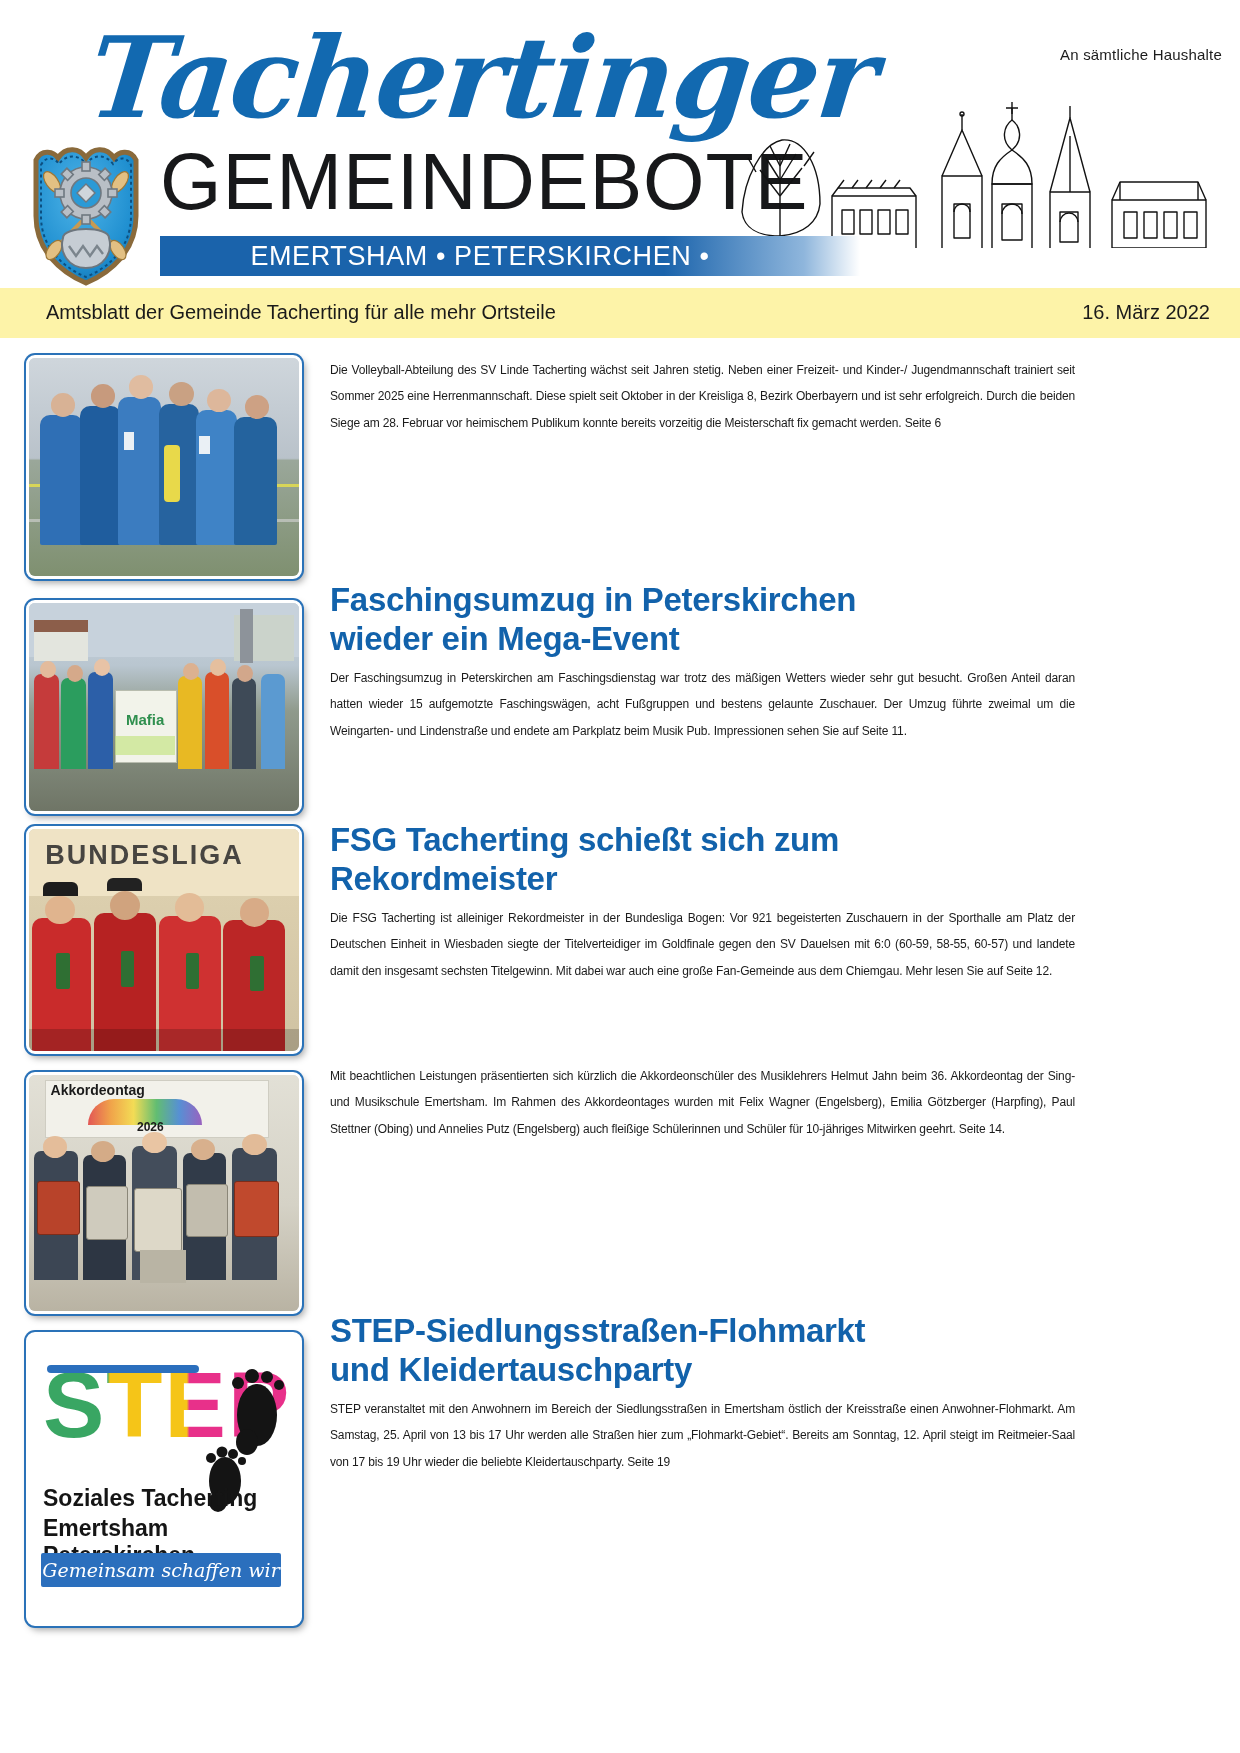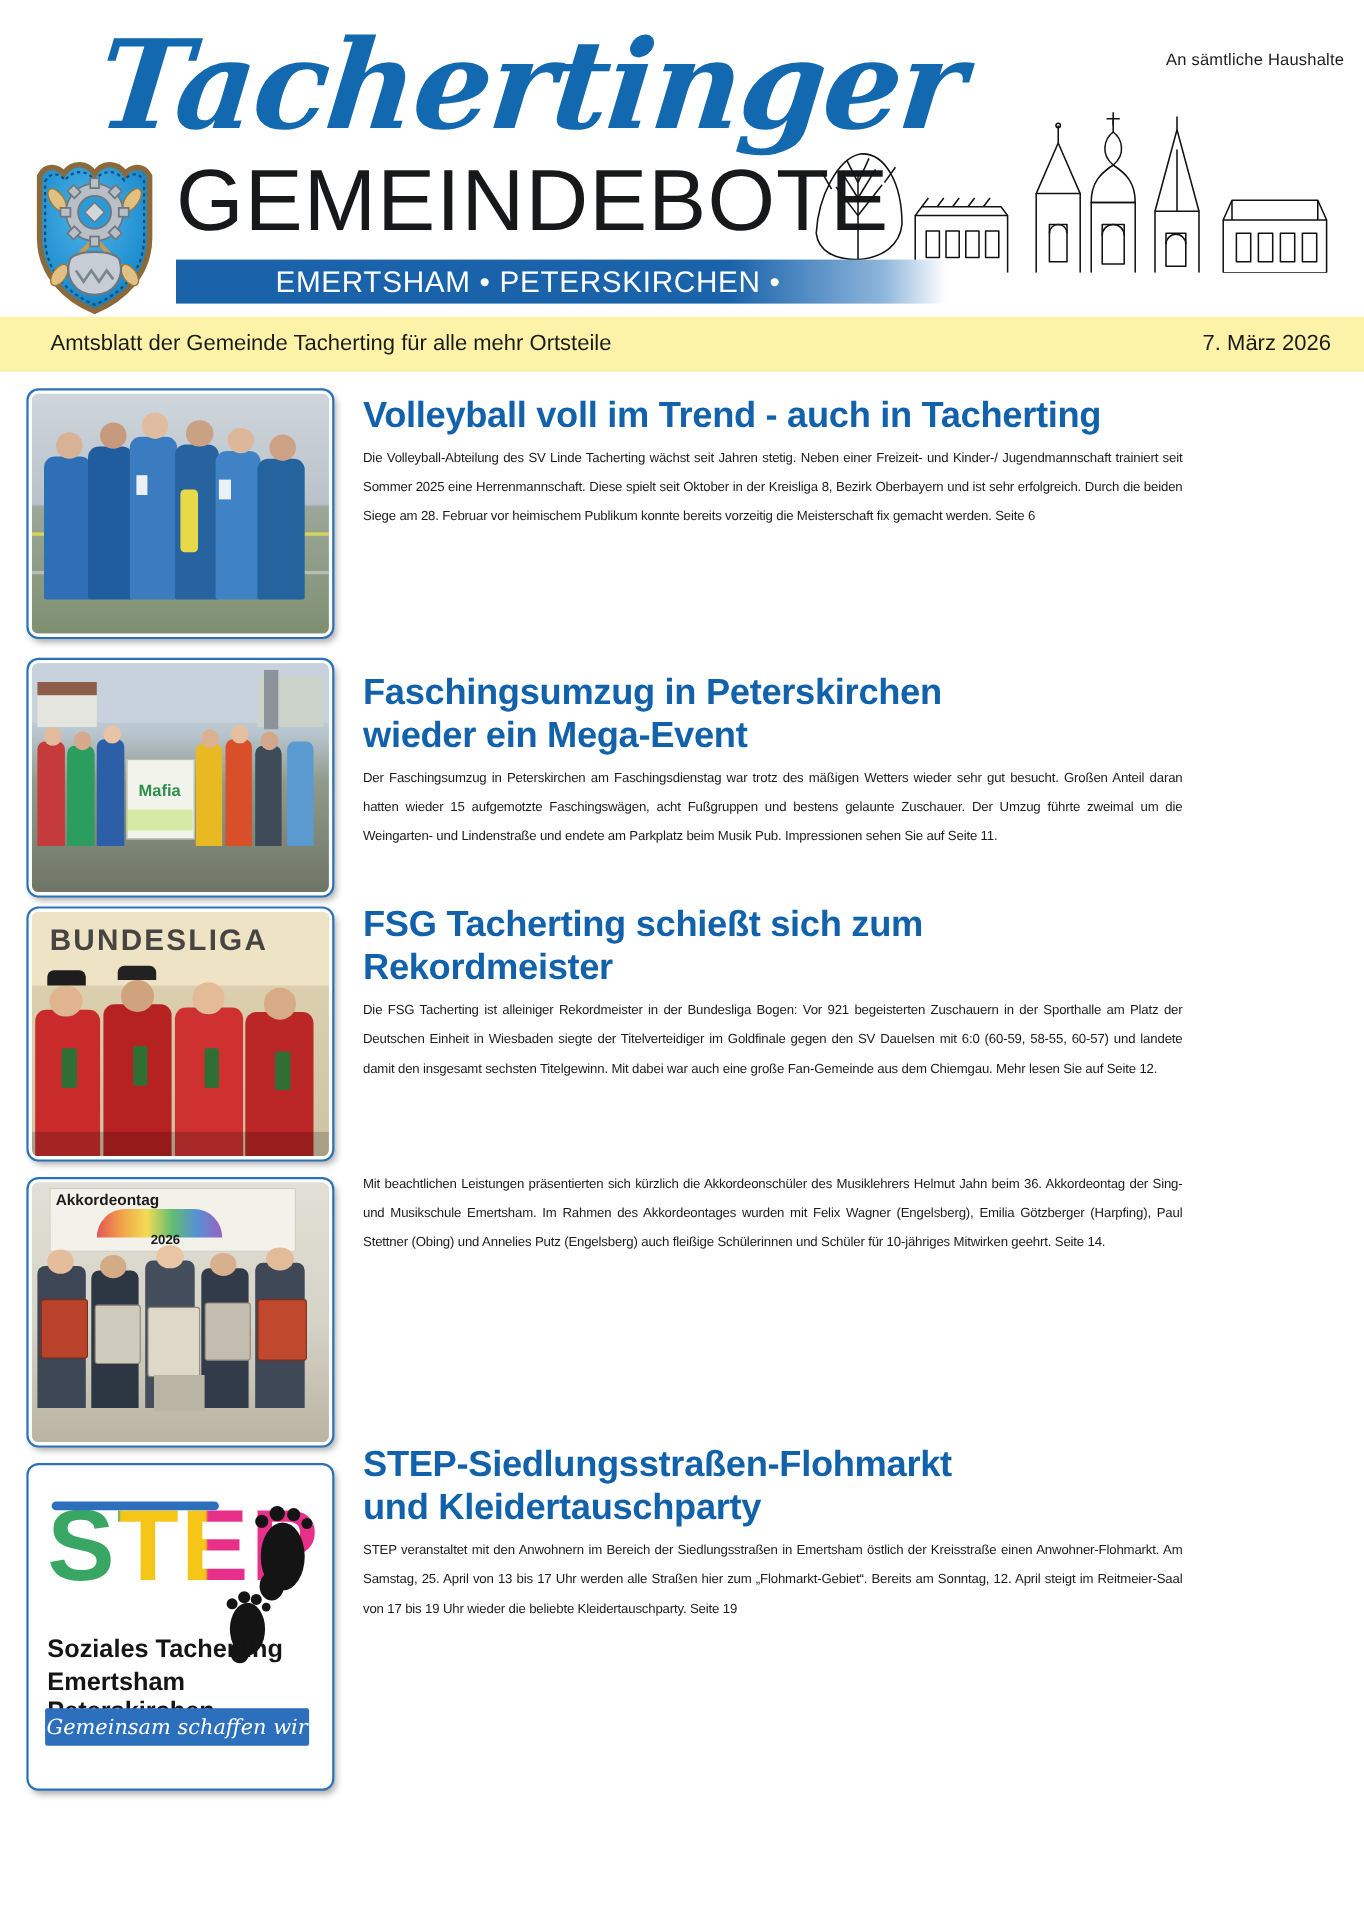--- a/index.html
+++ b/index.html
@@ -214,21 +214,21 @@
       </svg>
     </div>
 
     <div class="ortsteile-bar">
       <span>EMERTSHAM • PETERSKIRCHEN • TACHERTING</span>
     </div>
   </div>
 
   <div class="datebar">
     <div class="left">Amtsblatt der Gemeinde Tacherting für alle mehr Ortsteile</div>
-    <div class="right">7. März 2026</div>
+    <div class="right">16. März 2022</div>
   </div>
 
   <div class="photo" style="top:355px;width:270px;height:218px;">
     <div class="inner">
       <div class="sc" style="background:linear-gradient(#cfd6dc 0%,#b9c2ca 46%,#9aa79a 47%,#7f9070 100%);"></div>
       <div class="rect" style="left:0;top:58%;width:100%;height:3px;background:#e8e24a;opacity:.8;"></div>
       <div class="rect" style="left:0;top:74%;width:100%;height:3px;background:#d6d6d6;opacity:.6;"></div>
 
       <div class="rect" style="left:4%;top:26%;width:16%;height:60%;background:#2f6fb5;border-radius:10px 10px 2px 2px;"></div>
       <div class="rect" style="left:19%;top:22%;width:15%;height:64%;background:#1f5d9e;border-radius:10px 10px 2px 2px;"></div>
@@ -354,25 +354,24 @@
       </svg>
       <div style="position:absolute;left:14px;top:150px;font-size:23px;font-weight:700;color:#151515;font-family:'Liberation Sans',sans-serif;">Soziales Tacherting</div>
       <div style="position:absolute;left:14px;top:180px;font-size:23px;font-weight:700;color:#151515;font-family:'Liberation Sans',sans-serif;">Emertsham Peterskirchen</div>
       <div style="position:absolute;left:12px;top:218px;width:240px;height:34px;background:#2b6fbd;border-radius:2px;"></div>
       <div style="position:absolute;left:12px;top:218px;width:240px;height:34px;line-height:34px;text-align:center;color:#ffffff;
                   font-size:19px;font-style:italic;font-family:'DejaVu Serif',serif;">Gemeinsam schaffen wir mehr!</div>
     </div>
   </div>
 
   <div class="txtcol" style="top:357px;">
-    <h2 class="art-head">Volleyball voll im Trend - auch in Tacherting</h2>
     <p class="art-body">Die Volleyball-Abteilung des SV Linde Tacherting wächst seit Jahren stetig. Neben einer Freizeit- und Kinder-/ Jugendmannschaft trainiert seit Sommer 2025 eine Herrenmannschaft. Diese spielt seit Oktober in der Kreisliga 8, Bezirk Oberbayern und ist sehr erfolgreich. Durch die beiden Siege am 28. Februar vor heimischem Publikum konnte bereits vorzeitig die Meisterschaft fix gemacht werden. Seite 6</p>
   </div>
 
-  <div class="txtcol" style="top:609px;">
+  <div class="txtcol" style="top:580px;">
     <h2 class="art-head">Faschingsumzug in Peterskirchen
 wieder ein Mega-Event</h2>
     <p class="art-body">Der Faschingsumzug in Peterskirchen am Faschingsdienstag war trotz des mäßigen Wetters wieder sehr gut besucht. Großen Anteil daran hatten wieder 15 aufgemotzte Faschingswägen, acht Fußgruppen und bestens gelaunte Zuschauer. Der Umzug führte zweimal um die Weingarten- und Lindenstraße und endete am Parkplatz beim Musik Pub. Impressionen sehen Sie auf Seite 11.</p>
   </div>
 
   <div class="txtcol" style="top:820px;">
     <h2 class="art-head">FSG Tacherting schießt sich zum
 Rekordmeister</h2>
     <p class="art-body">Die FSG Tacherting ist alleiniger Rekordmeister in der Bundesliga Bogen: Vor 921 begeisterten Zuschauern in der Sporthalle am Platz der Deutschen Einheit in Wiesbaden siegte der Titelverteidiger im Goldfinale gegen den SV Dauelsen mit 6:0 (60-59, 58-55, 60-57) und landete damit den insgesamt sechsten Titelgewinn. Mit dabei war auch eine große Fan-Gemeinde aus dem Chiemgau. Mehr lesen Sie auf Seite 12.</p>
   </div>

